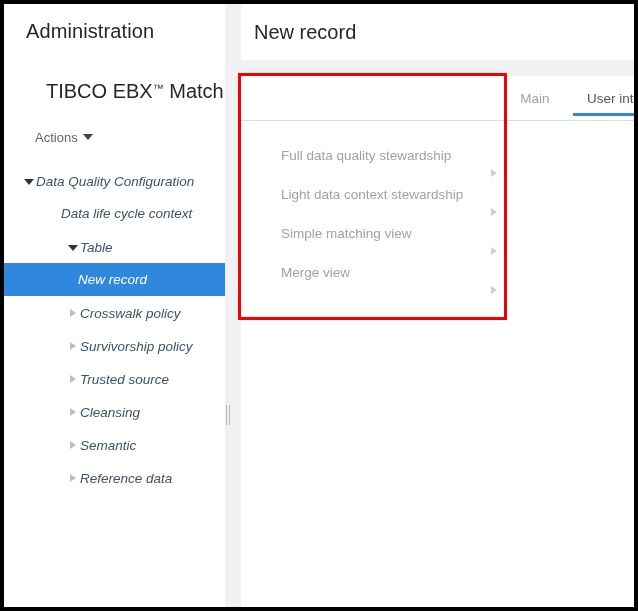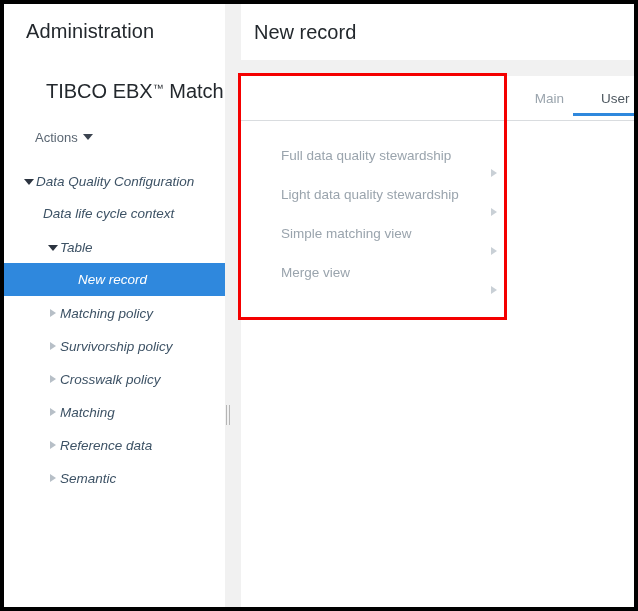--- a/index.html
+++ b/index.html
@@ -117,22 +117,22 @@
   }
   .tri-right-hollow {
     display: inline-block;
     width: 0; height: 0;
     border-top: 4px solid transparent;
     border-bottom: 4px solid transparent;
     border-left: 6px solid #b7bfc7;
   }
 
   .indent-0 { padding-left: 18px; }
-  .indent-1 { padding-left: 42px; }
-  .indent-1-noicon { padding-left: 39px; }
+  .indent-1 { padding-left: 62px; }
+  .indent-1-noicon { padding-left: 39px; margin-left: 18px; }
   .indent-2-noicon { padding-left: 74px; }
 
   
   #gutter {
     position: absolute;
     left: 221px;
     top: 0;
     width: 16px;
     height: 603px;
     background: #f1f1f1;
@@ -200,21 +200,21 @@
     top: 8px;
     width: 393px;
     height: 34px;
   }
   .tab {
     position: absolute;
     top: 0;
     height: 32px;
     line-height: 30px;
     font-size: 13.5px;
-    text-align: right;
+    text-align: center;
     cursor: pointer;
     white-space: nowrap;
   }
   .tab.inactive { color: #9aa4ad; }
   .tab.active { color: #4d575f; }
   .tab-underline {
     position: absolute;
     left: 0;
     bottom: 0;
     width: 100%;
@@ -302,43 +302,43 @@
 
       <div class="tree-row indent-1">
         <span class="tw"><i class="tri-down"></i></span><span>Table</span>
       </div>
 
       <div class="tree-row selected indent-2-noicon">
         <span>New record</span>
       </div>
 
 
-      <div class="tree-row indent-1">
-        <span class="tw"><i class="tri-right-hollow"></i></span><span>Matching policy</span>
+
+      <div class="tree-row indent-1">
+        <span class="tw"><i class="tri-right-hollow"></i></span><span>Crosswalk policy</span>
       </div>
 
       <div class="tree-row indent-1">
         <span class="tw"><i class="tri-right-hollow"></i></span><span>Survivorship policy</span>
       </div>
 
       <div class="tree-row indent-1">
-        <span class="tw"><i class="tri-right-hollow"></i></span><span>Crosswalk policy</span>
-      </div>
-
-
-      <div class="tree-row indent-1">
-        <span class="tw"><i class="tri-right-hollow"></i></span><span>Matching</span>
+        <span class="tw"><i class="tri-right-hollow"></i></span><span>Trusted source</span>
+      </div>
+
+      <div class="tree-row indent-1">
+        <span class="tw"><i class="tri-right-hollow"></i></span><span>Cleansing</span>
+      </div>
+
+      <div class="tree-row indent-1">
+        <span class="tw"><i class="tri-right-hollow"></i></span><span>Semantic</span>
       </div>
 
       <div class="tree-row indent-1">
         <span class="tw"><i class="tri-right-hollow"></i></span><span>Reference data</span>
-      </div>
-
-      <div class="tree-row indent-1">
-        <span class="tw"><i class="tri-right-hollow"></i></span><span>Semantic</span>
       </div>
 
     </div>
   </div>
 
   <div id="gutter">
     <div id="resize-handle">
       <i class="a"></i>
         <i class="b"></i>
     </div>
@@ -365,21 +365,21 @@
       <div id="tab-divider"></div>
 
       <div id="menu-list">
 
         <div class="menu-item">
           <span class="menu-label">Full data quality stewardship</span>
           <span class="menu-arrow"><i class="tri-right-hollow"></i></span>
         </div>
 
         <div class="menu-item">
-          <span class="menu-label">Light data quality stewardship</span>
+          <span class="menu-label">Light data context stewardship</span>
           <span class="menu-arrow"><i class="tri-right-hollow"></i></span>
         </div>
 
         <div class="menu-item">
           <span class="menu-label">Simple matching view</span>
           <span class="menu-arrow"><i class="tri-right-hollow"></i></span>
         </div>
 
         <div class="menu-item">
           <span class="menu-label">Merge view</span>

